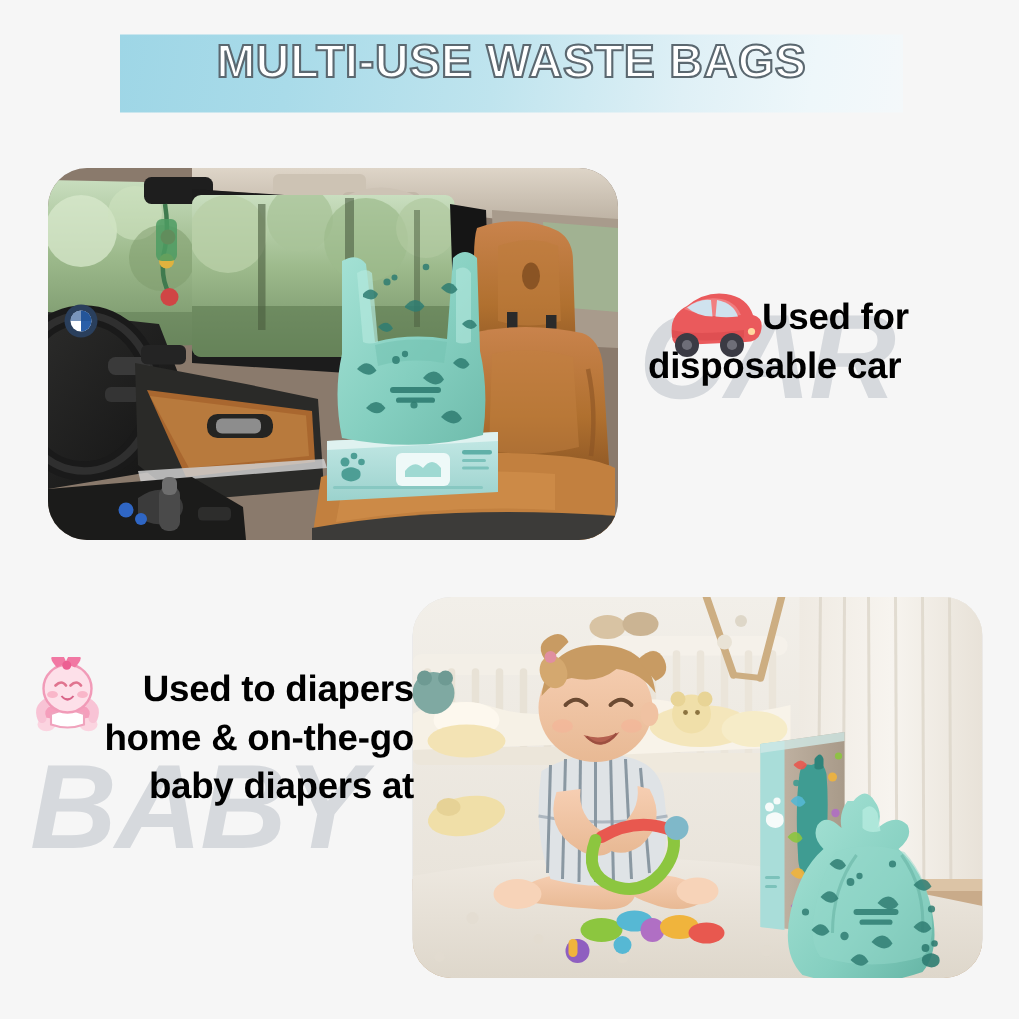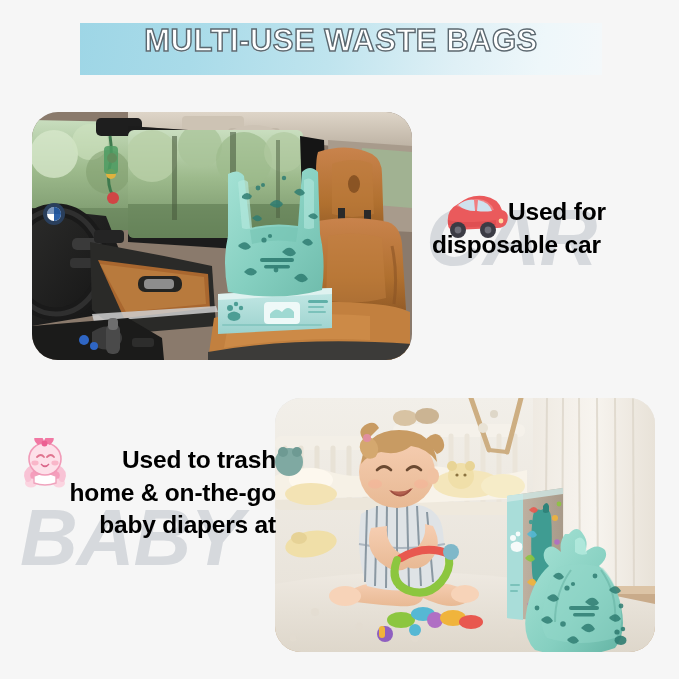--- a/index.html
+++ b/index.html
@@ -585,17 +585,17 @@
 
       <path d="M17 19 q4 -4 7 0" stroke="#e0748f" stroke-width="1.8" fill="none" stroke-linecap="round"></path>
       <path d="M27 19 q4 -4 7 0" stroke="#e0748f" stroke-width="1.8" fill="none" stroke-linecap="round"></path>
       <ellipse cx="15" cy="25" rx="3.6" ry="2.4" fill="#f9b6c9"></ellipse>
       <ellipse cx="35" cy="25" rx="3.6" ry="2.4" fill="#f9b6c9"></ellipse>
       <path d="M21 26 q4 5 8 0 q-4 3 -8 0 Z" fill="#e0748f"></path>
       <path d="M21 26 q4 5 8 0" stroke="#d9658a" stroke-width="1.3" fill="none"></path>
     </svg>
   </div>
   <div class="callout-text">
-    <span class="line line-first" style="padding-left:56px;">Used to trash</span>
+    <span class="line line-first" style="padding-left:56px;">Used to diapers</span>
     <span class="line">home &amp; on-the-go</span>
     <span class="line">baby diapers at</span>
   </div>
 </div>
 
 </body></html>

